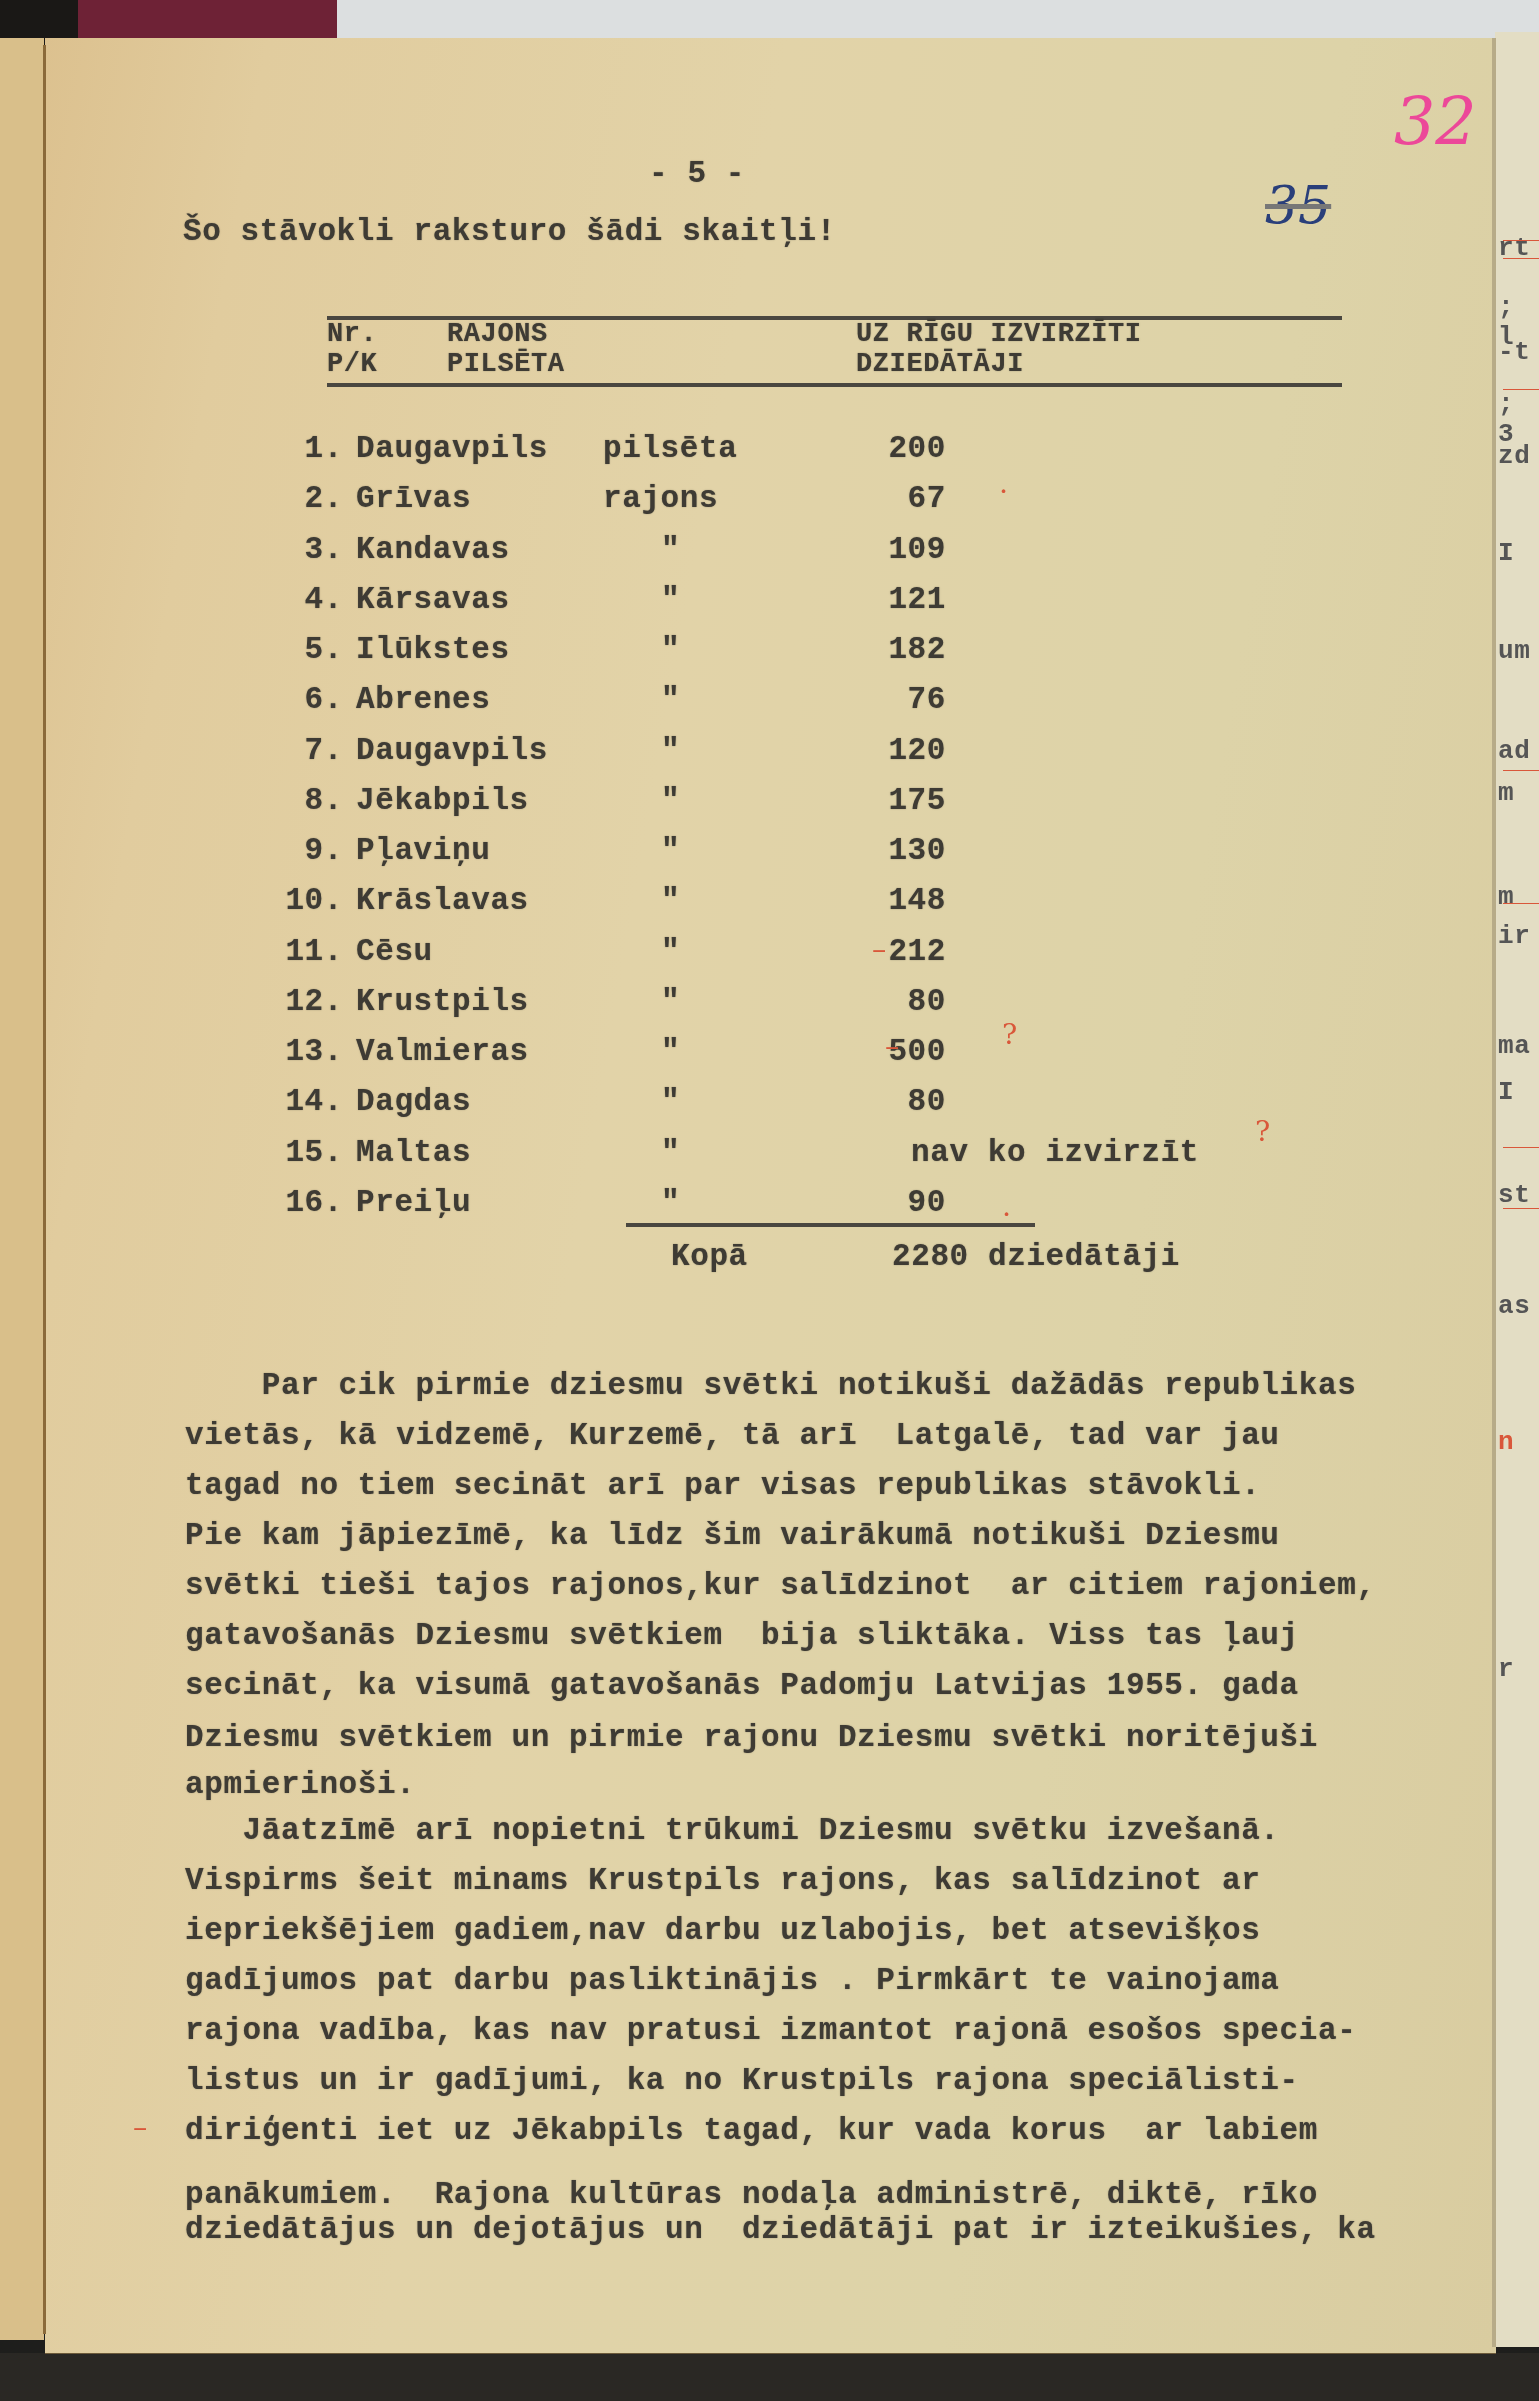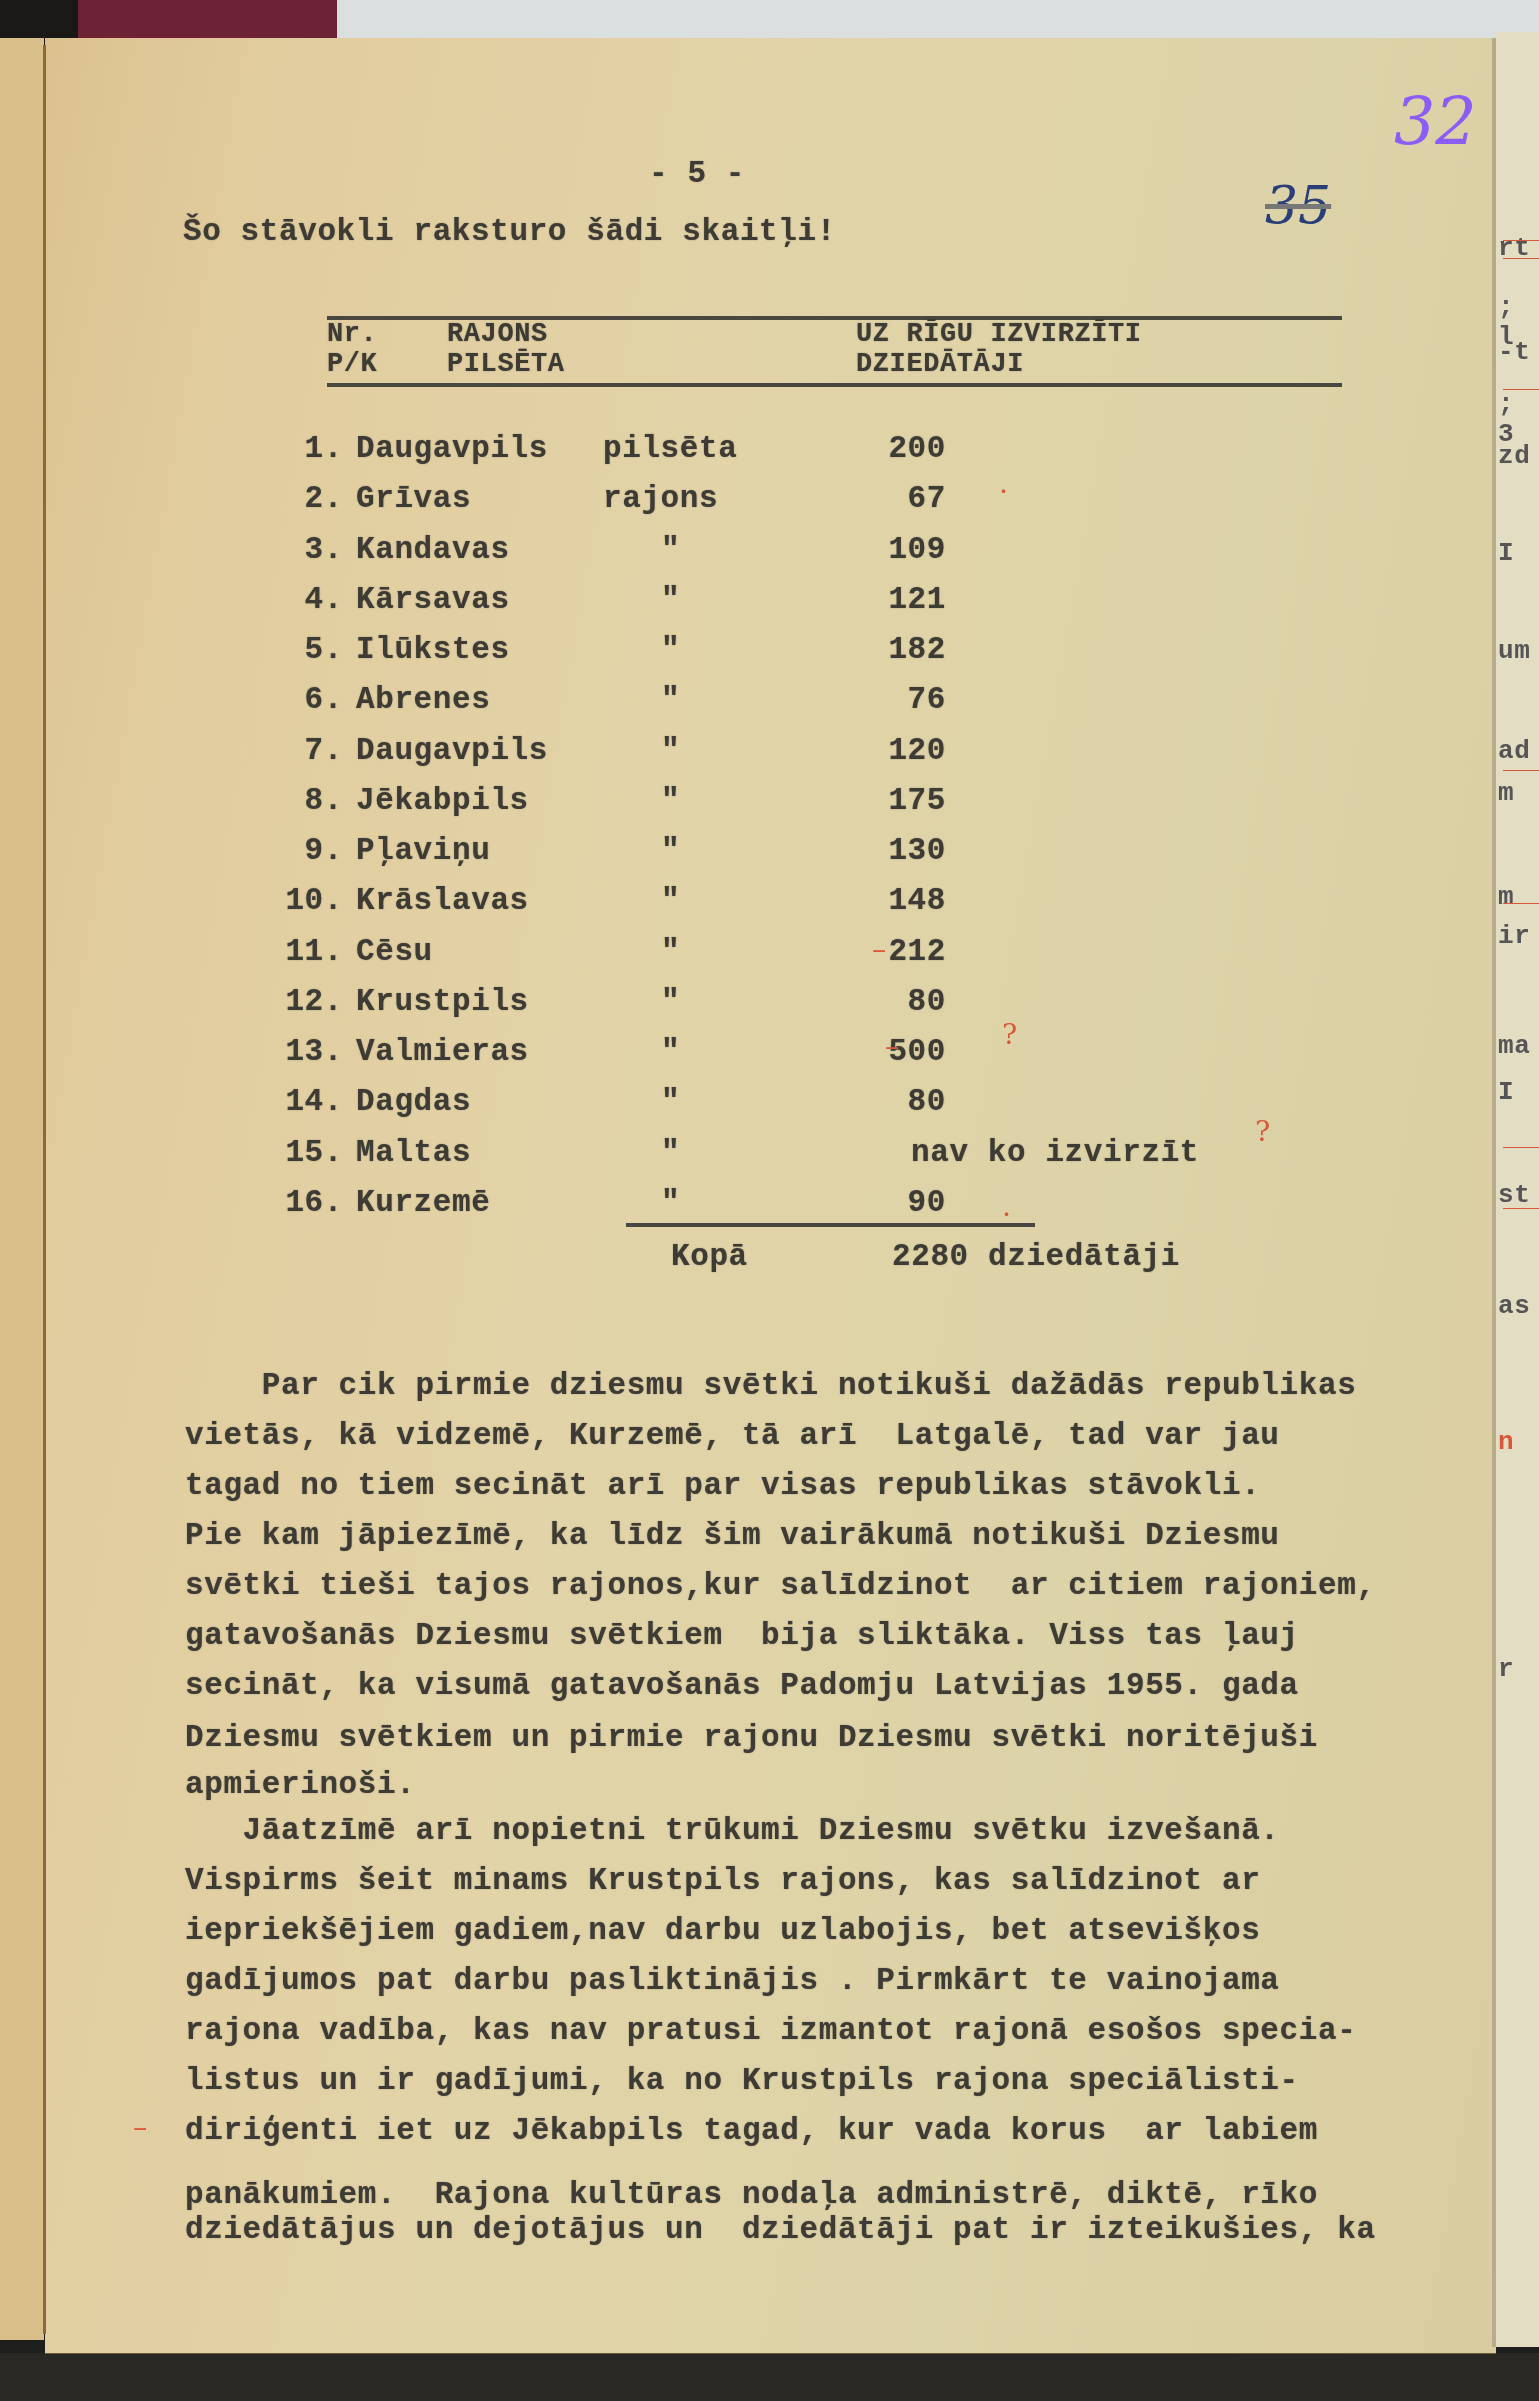--- a/index.html
+++ b/index.html
@@ -22,21 +22,21 @@
   }
   .page-edge { position:absolute; left:1492px; top:38px; width:3.9px; height:2309px; background:#b7ab88; }
   .bottom-shadow { position:absolute; left:0; top:2353px; width:1540px; height:49px; background:#2a2824; }
 
   .right-strip-text { position:absolute; left:1498px; color:#555; font-weight:bold; font-size:26px; letter-spacing:0.6px; }
   .red-rule { position:absolute; left:1503px; width:36px; height:1.3px; background:#d9573a; }
 
   .typed { position:absolute; color:#3e3b34; font-weight:bold; font-size:31px; white-space:pre; letter-spacing:0.6px;
            text-shadow:0 0 1.3px rgba(60,58,50,.55); }
   .hand-blue { position:absolute; color:#2a3f7a; font-family:"DejaVu Serif",serif; font-style:italic; font-size:52px; }
-  .hand-pencil { position:absolute; color:#8b5cf6; font-family:"DejaVu Serif",serif; font-style:italic; font-size:65px; }
+  .hand-pencil { position:absolute; color:#ec4899; font-family:"DejaVu Serif",serif; font-style:italic; font-size:65px; }
   .hand-red { position:absolute; color:#d9573a; font-family:"DejaVu Serif",serif; font-size:28.5px; }
 
   .hrule { position:absolute; height:3.9px; background:#4a4740; }
   .row { position:absolute; left:0; height:49px; width:1167px; }
   .row .num { position:absolute; left:0; width:71px; text-align:right; }
   .row .name { position:absolute; left:84px; }
   .row .kind { position:absolute; left:331px; }
   .row .ditto { position:absolute; left:389px; }
   .row .val { position:absolute; left:538px; width:136px; text-align:right; }
 </style>
@@ -182,21 +182,21 @@
       <span class="typed val">80</span>
     </div>
     <div class="row" style="top: 704px;">
       <span class="typed num">15.</span>
       <span class="typed name">Maltas</span>
       <span class="typed ditto">"</span>
       <span class="typed val" style="width: auto; text-align: left; left: 639px;">nav ko izvirzīt</span>
     </div>
     <div class="row" style="top: 754px;">
       <span class="typed num">16.</span>
-      <span class="typed name">Kurzemē</span>
+      <span class="typed name">Preiļu</span>
       <span class="typed ditto">"</span>
       <span class="typed val">90</span>
     </div>
   </div>
 
 <div class="hand-red" style="left:872px; top:933px;">–</div>
 <div class="hand-red" style="left:885px; top:1030px;">–</div>
 <div class="hand-red" style="left:1002px; top:1018px;">?</div>
 <div class="hand-red" style="left:1255px; top:1115px;">?</div>
 <div class="hand-red" style="left:1002px; top:1190px;">.</div>

